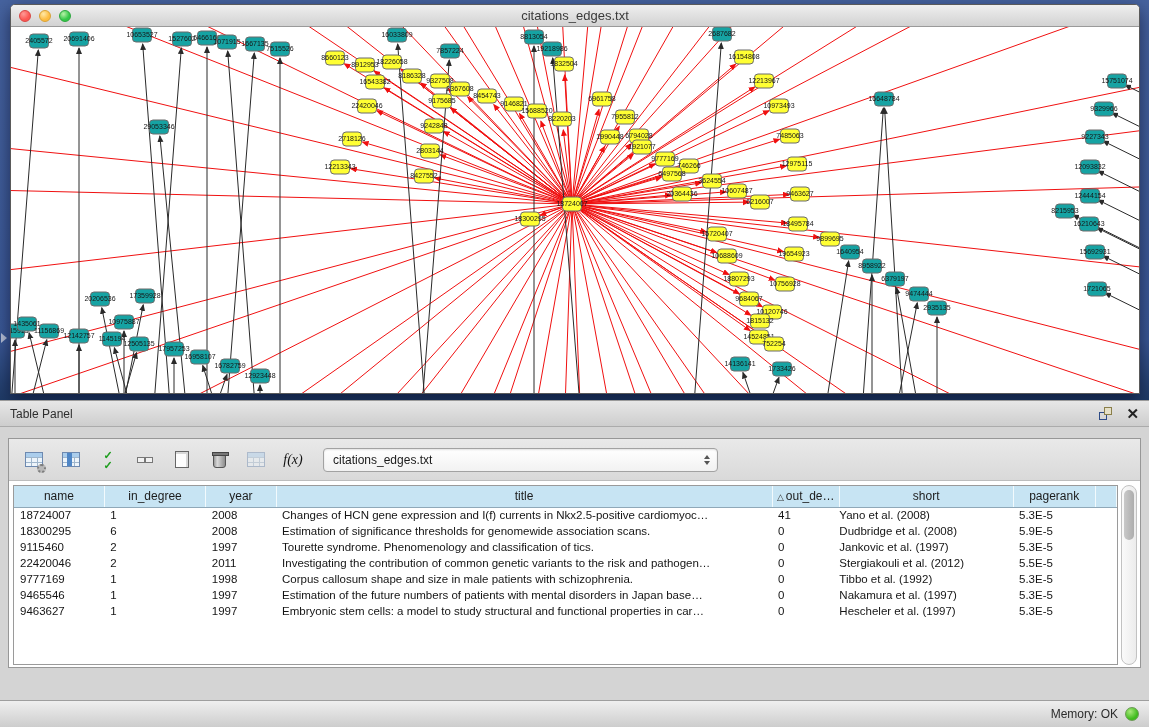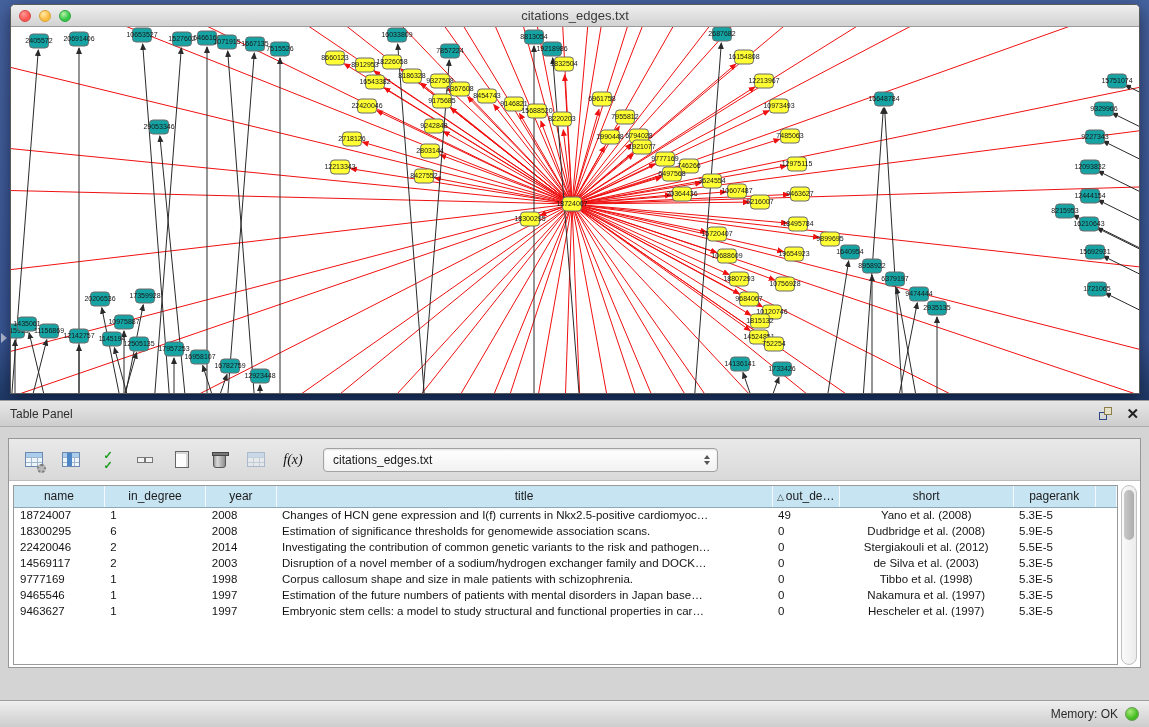--- a/index.html
+++ b/index.html
@@ -78,21 +78,21 @@
   .tri-dn { width:0;height:0;border-left:3px solid transparent;border-right:3px solid transparent;border-top:4px solid #555;}
 
   #table-wrap { position:absolute; left:4px; right:22px; top:46px; bottom:2px;
       border:1px solid #9a9a9a; background:#fff; overflow:hidden; }
   table { border-collapse:collapse; table-layout:fixed; width:100%; }
   th { background:#c7e4f3; border-right:1px solid #f2fafd; border-bottom:1px solid #8fa8b8;
       font-weight:normal; font-size:12px; color:#1c1c1c; height:21px; text-align:center;
       overflow:hidden; white-space:nowrap; }
   td { font-size:11.5px; color:#141414; height:16px; padding:0 0 0 6px;
       overflow:hidden; white-space:nowrap; text-overflow:clip; }
-  td.c { text-align:center; padding:0; }
+  td.c { padding:0; }
   .sortmark { font-size:9px; color:#333; margin-right:2px; }
   #vscroll { position:absolute; right:3px; top:46px; bottom:2px; width:16px;
       background:linear-gradient(90deg,#fafafa,#ececec); border:1px solid #c2c2c2; border-radius:8px;}
   #vthumb { position:absolute; left:2px; top:4px; width:10px; height:50px; border-radius:6px;
       background:linear-gradient(90deg,#c9c9c9,#adadad); }
 
   #tabbar { position:absolute; left:0; right:0; top:273px; display:flex; justify-content:center; }
   #seg { display:flex; border:1px solid #9a9a9a; border-radius:4px; overflow:hidden;
       box-shadow:0 1px 0 rgba(255,255,255,.7); }
   .seg-btn { font-size:12px; padding:4px 15px; background:linear-gradient(#fdfdfd,#e6e6e6);
@@ -639,62 +639,62 @@
               <th>pagerank</th>
               <th></th>
             </tr>
           </thead>
         <tbody id="tbody">
             <tr>
               <td>18724007</td>
               <td>1</td>
               <td>2008</td>
               <td>Changes of HCN gene expression and I(f) currents in Nkx2.5-positive cardiomyoc…</td>
-              <td>49</td>
+              <td>41</td>
               <td class="c">Yano et al. (2008)</td>
               <td>5.3E-5</td>
               <td></td>
             </tr>
             <tr>
               <td>18300295</td>
               <td>6</td>
               <td>2008</td>
               <td>Estimation of significance thresholds for genomewide association scans.</td>
               <td>0</td>
               <td class="c">Dudbridge et al. (2008)</td>
               <td>5.9E-5</td>
               <td></td>
             </tr>
             <tr>
+              <td>9115460</td>
+              <td>2</td>
+              <td>1997</td>
+              <td>Tourette syndrome. Phenomenology and classification of tics.</td>
+              <td>0</td>
+              <td class="c">Jankovic et al. (1997)</td>
+              <td>5.3E-5</td>
+              <td></td>
+            </tr>
+            <tr>
               <td>22420046</td>
               <td>2</td>
-              <td>2014</td>
+              <td>2011</td>
               <td>Investigating the contribution of common genetic variants to the risk and pathogen…</td>
               <td>0</td>
               <td class="c">Stergiakouli et al. (2012)</td>
               <td>5.5E-5</td>
-              <td></td>
-            </tr>
-            <tr>
-              <td>14569117</td>
-              <td>2</td>
-              <td>2003</td>
-              <td>Disruption of a novel member of a sodium/hydrogen exchanger family and DOCK…</td>
-              <td>0</td>
-              <td class="c">de Silva et al. (2003)</td>
-              <td>5.3E-5</td>
               <td></td>
             </tr>
             <tr>
               <td>9777169</td>
               <td>1</td>
               <td>1998</td>
               <td>Corpus callosum shape and size in male patients with schizophrenia.</td>
               <td>0</td>
-              <td class="c">Tibbo et al. (1998)</td>
+              <td class="c">Tibbo et al. (1992)</td>
               <td>5.3E-5</td>
               <td></td>
             </tr>
             <tr>
               <td>9465546</td>
               <td>1</td>
               <td>1997</td>
               <td>Estimation of the future numbers of patients with mental disorders in Japan base…</td>
               <td>0</td>
               <td class="c">Nakamura et al. (1997)</td>

